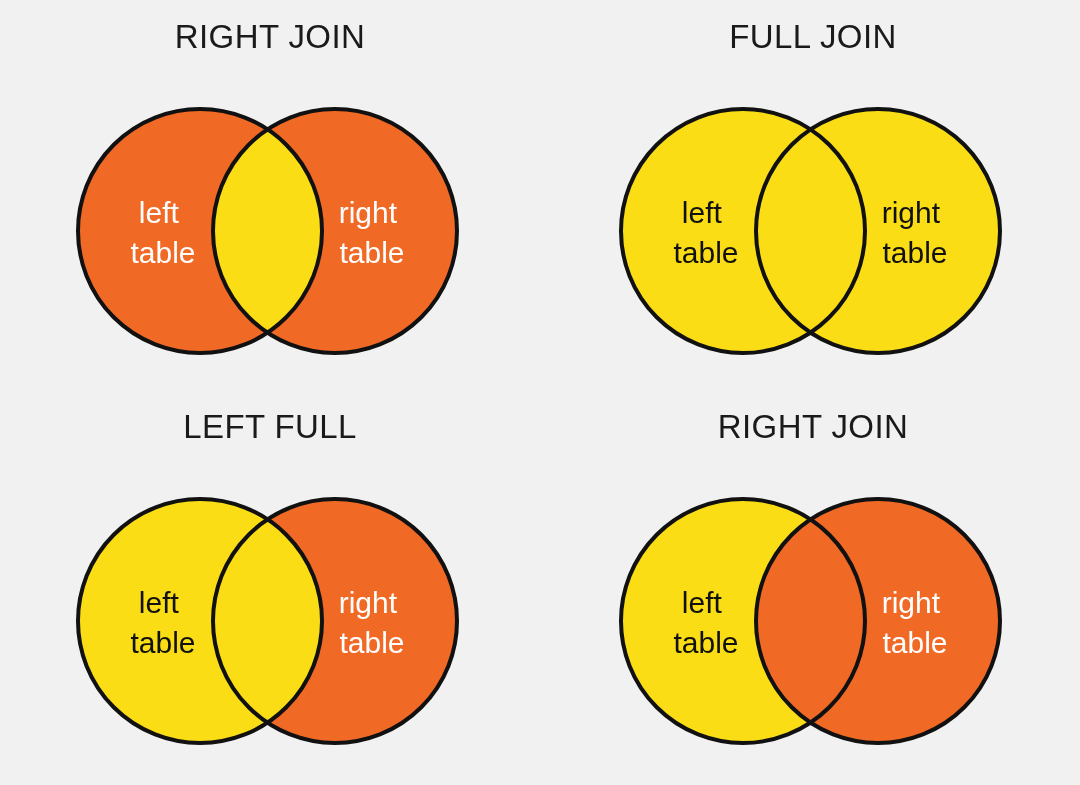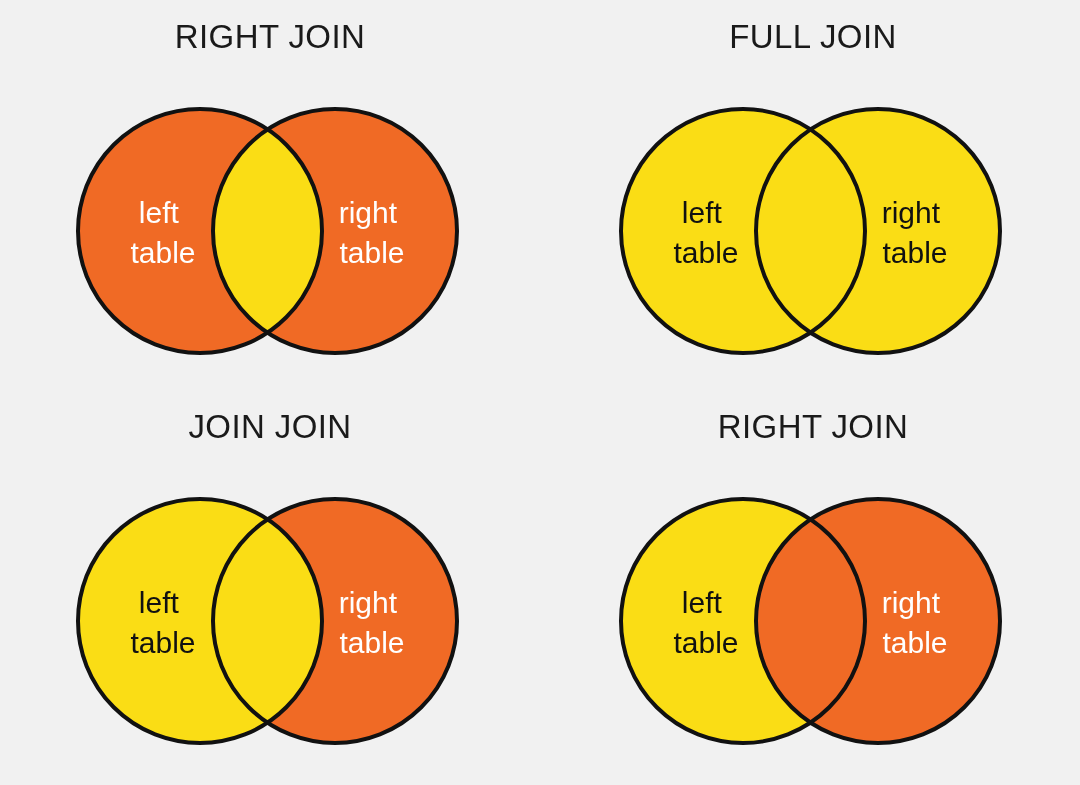--- a/index.html
+++ b/index.html
@@ -110,21 +110,21 @@
         </text>
         <text class="venn-label" x="362" y="152" text-anchor="middle" fill="#111111">
           <tspan x="362" dy="0">right</tspan>
           <tspan x="362" dy="40">table</tspan>
         </text>
       </svg>
     </div>
   </div>
 
   <div class="panel" style="left:0px; top:390px;">
-    <div class="panel-title">JOIN JOIN</div>
+    <div class="panel-title">LEFT FULL</div>
     <div class="venn">
       <svg width="520" height="320" viewBox="0 0 520 320" xmlns="http://www.w3.org/2000/svg">
         <defs>
           <clipPath id="clipL2">
               <circle cx="190" cy="160" r="122"></circle>
             </clipPath>
         </defs>
         <circle cx="190" cy="160" r="122" fill="#fadd15"></circle>
         <circle cx="325" cy="160" r="122" fill="#f06a25"></circle>
         <g clip-path="url(#clipL2)">

